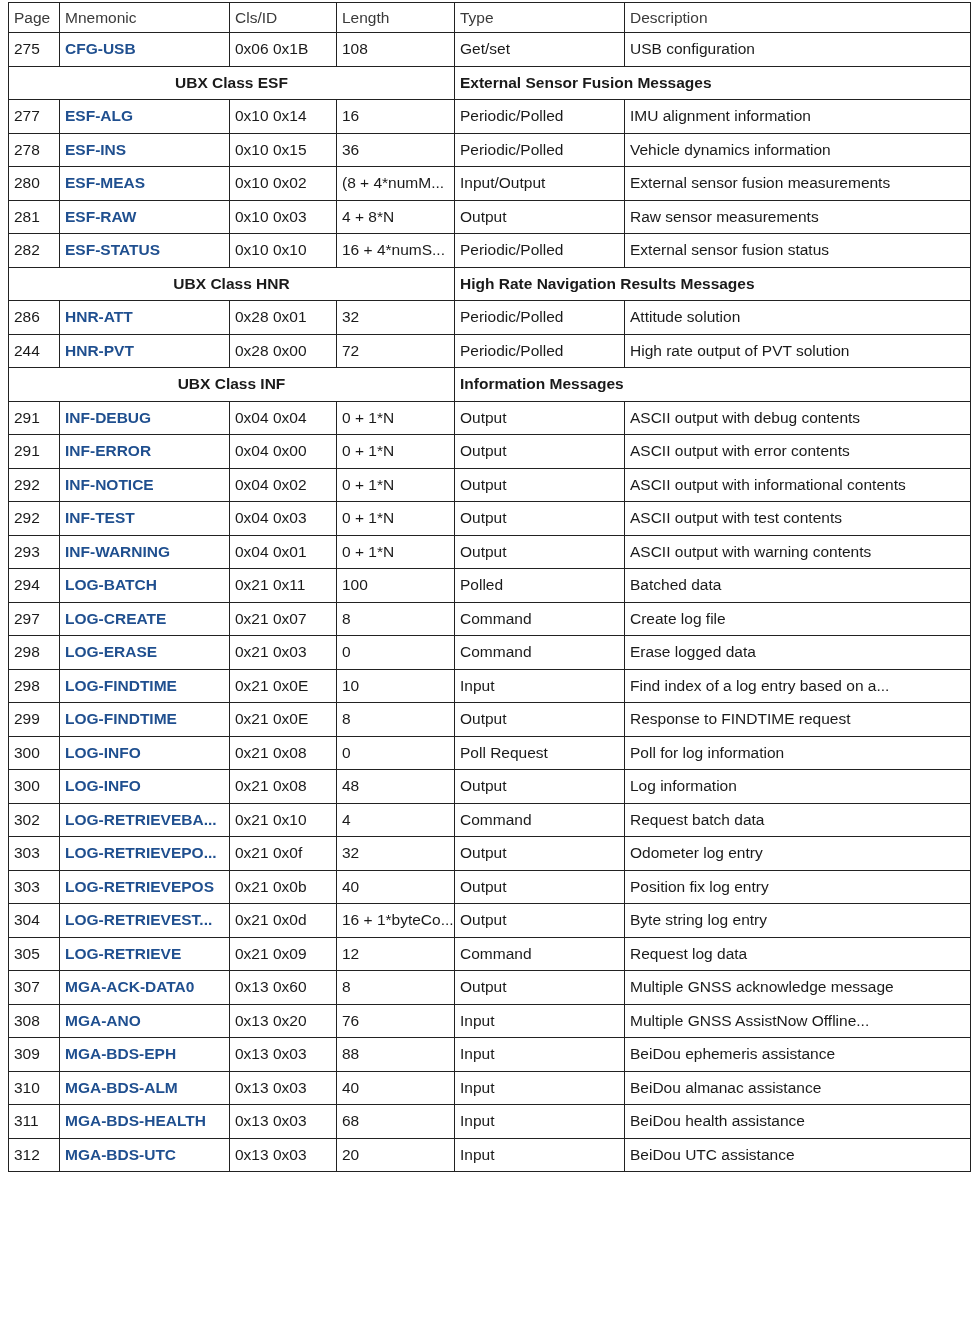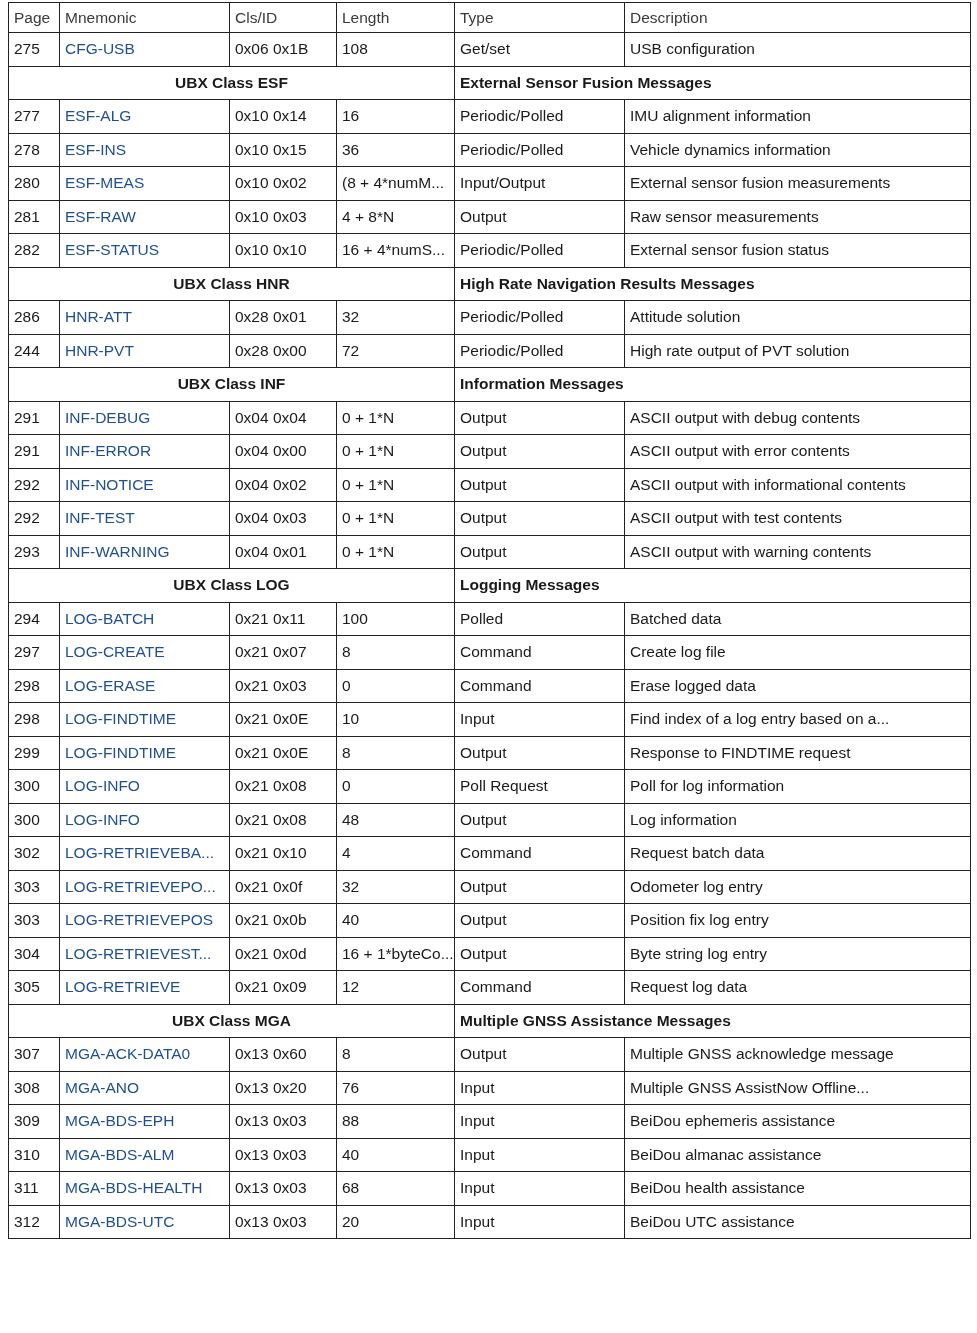--- a/index.html
+++ b/index.html
@@ -16,21 +16,21 @@
     border: 1.5px solid #222;
     height: 32.5px;
     padding: 0 0 0 5px;
     white-space: nowrap;
     overflow: hidden;
     text-align: left;
     font-weight: normal;
     vertical-align: middle;
   }
   th { color: #3a3a3a; font-weight: normal; height: 29px; margin-left: 46px; }
-  .mn { color: #1f4f8f; font-weight: normal; }
+  .mn { color: #1f4f8f; font-weight: bold; }
   .grp-left { text-align: center; font-weight: bold; padding-left: 0; margin-left: 45px; }
   .grp-right { font-weight: bold; }
   col.c-page { width: 51px; }
   col.c-mn { width: 170px; }
   col.c-id { width: 107px; }
   col.c-len { width: 118px; }
   col.c-type { width: 170px; }
   col.c-desc { width: 346px; }
 </style>
 </head>
@@ -166,24 +166,20 @@
       </tr>
       <tr>
         <td>293</td>
         <td class="mn">INF-WARNING</td>
         <td>0x04 0x01</td>
         <td>0 + 1*N</td>
         <td>Output</td>
         <td>ASCII output with warning contents</td>
       </tr>
       <tr>
-        <td colspan="4" class="grp-left">UBX Class LOG</td>
-        <td colspan="2" class="grp-right">Logging Messages</td>
-      </tr>
-      <tr>
         <td>294</td>
         <td class="mn">LOG-BATCH</td>
         <td>0x21 0x11</td>
         <td>100</td>
         <td>Polled</td>
         <td>Batched data</td>
       </tr>
       <tr>
         <td>297</td>
         <td class="mn">LOG-CREATE</td>
@@ -266,24 +262,20 @@
       </tr>
       <tr>
         <td>305</td>
         <td class="mn">LOG-RETRIEVE</td>
         <td>0x21 0x09</td>
         <td>12</td>
         <td>Command</td>
         <td>Request log data</td>
       </tr>
       <tr>
-        <td colspan="4" class="grp-left">UBX Class MGA</td>
-        <td colspan="2" class="grp-right">Multiple GNSS Assistance Messages</td>
-      </tr>
-      <tr>
         <td>307</td>
         <td class="mn">MGA-ACK-DATA0</td>
         <td>0x13 0x60</td>
         <td>8</td>
         <td>Output</td>
         <td>Multiple GNSS acknowledge message</td>
       </tr>
       <tr>
         <td>308</td>
         <td class="mn">MGA-ANO</td>

